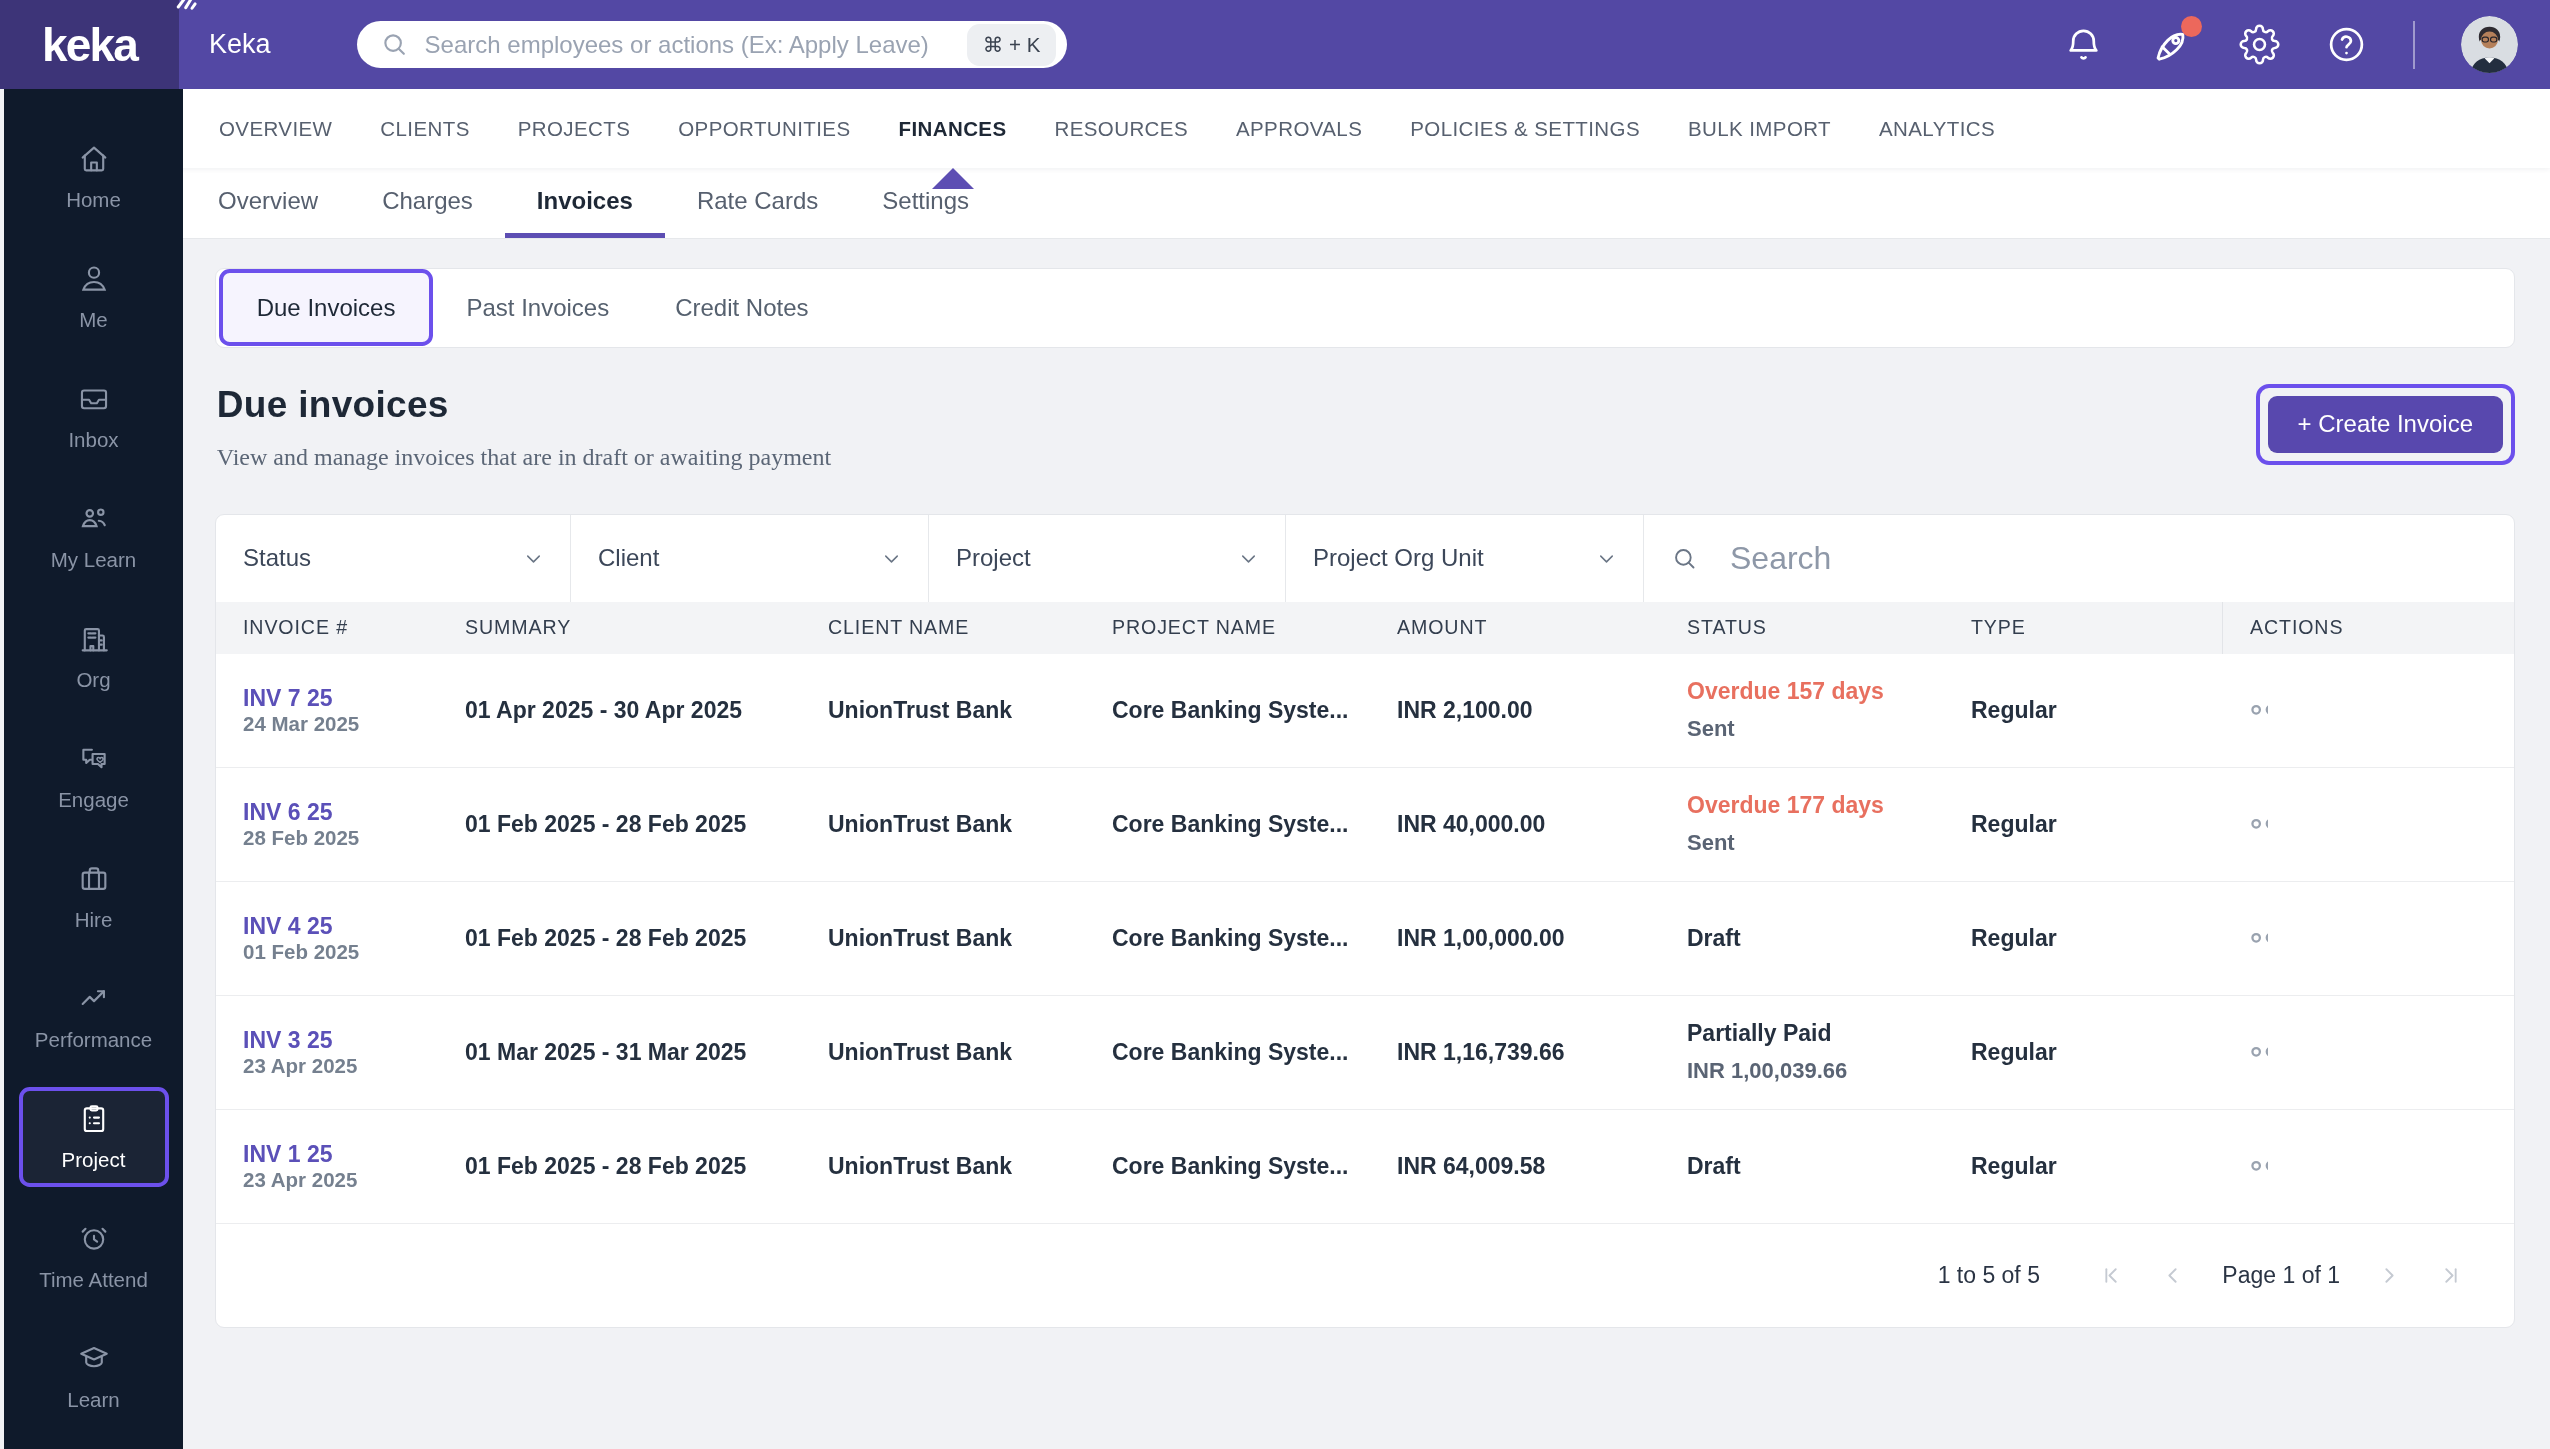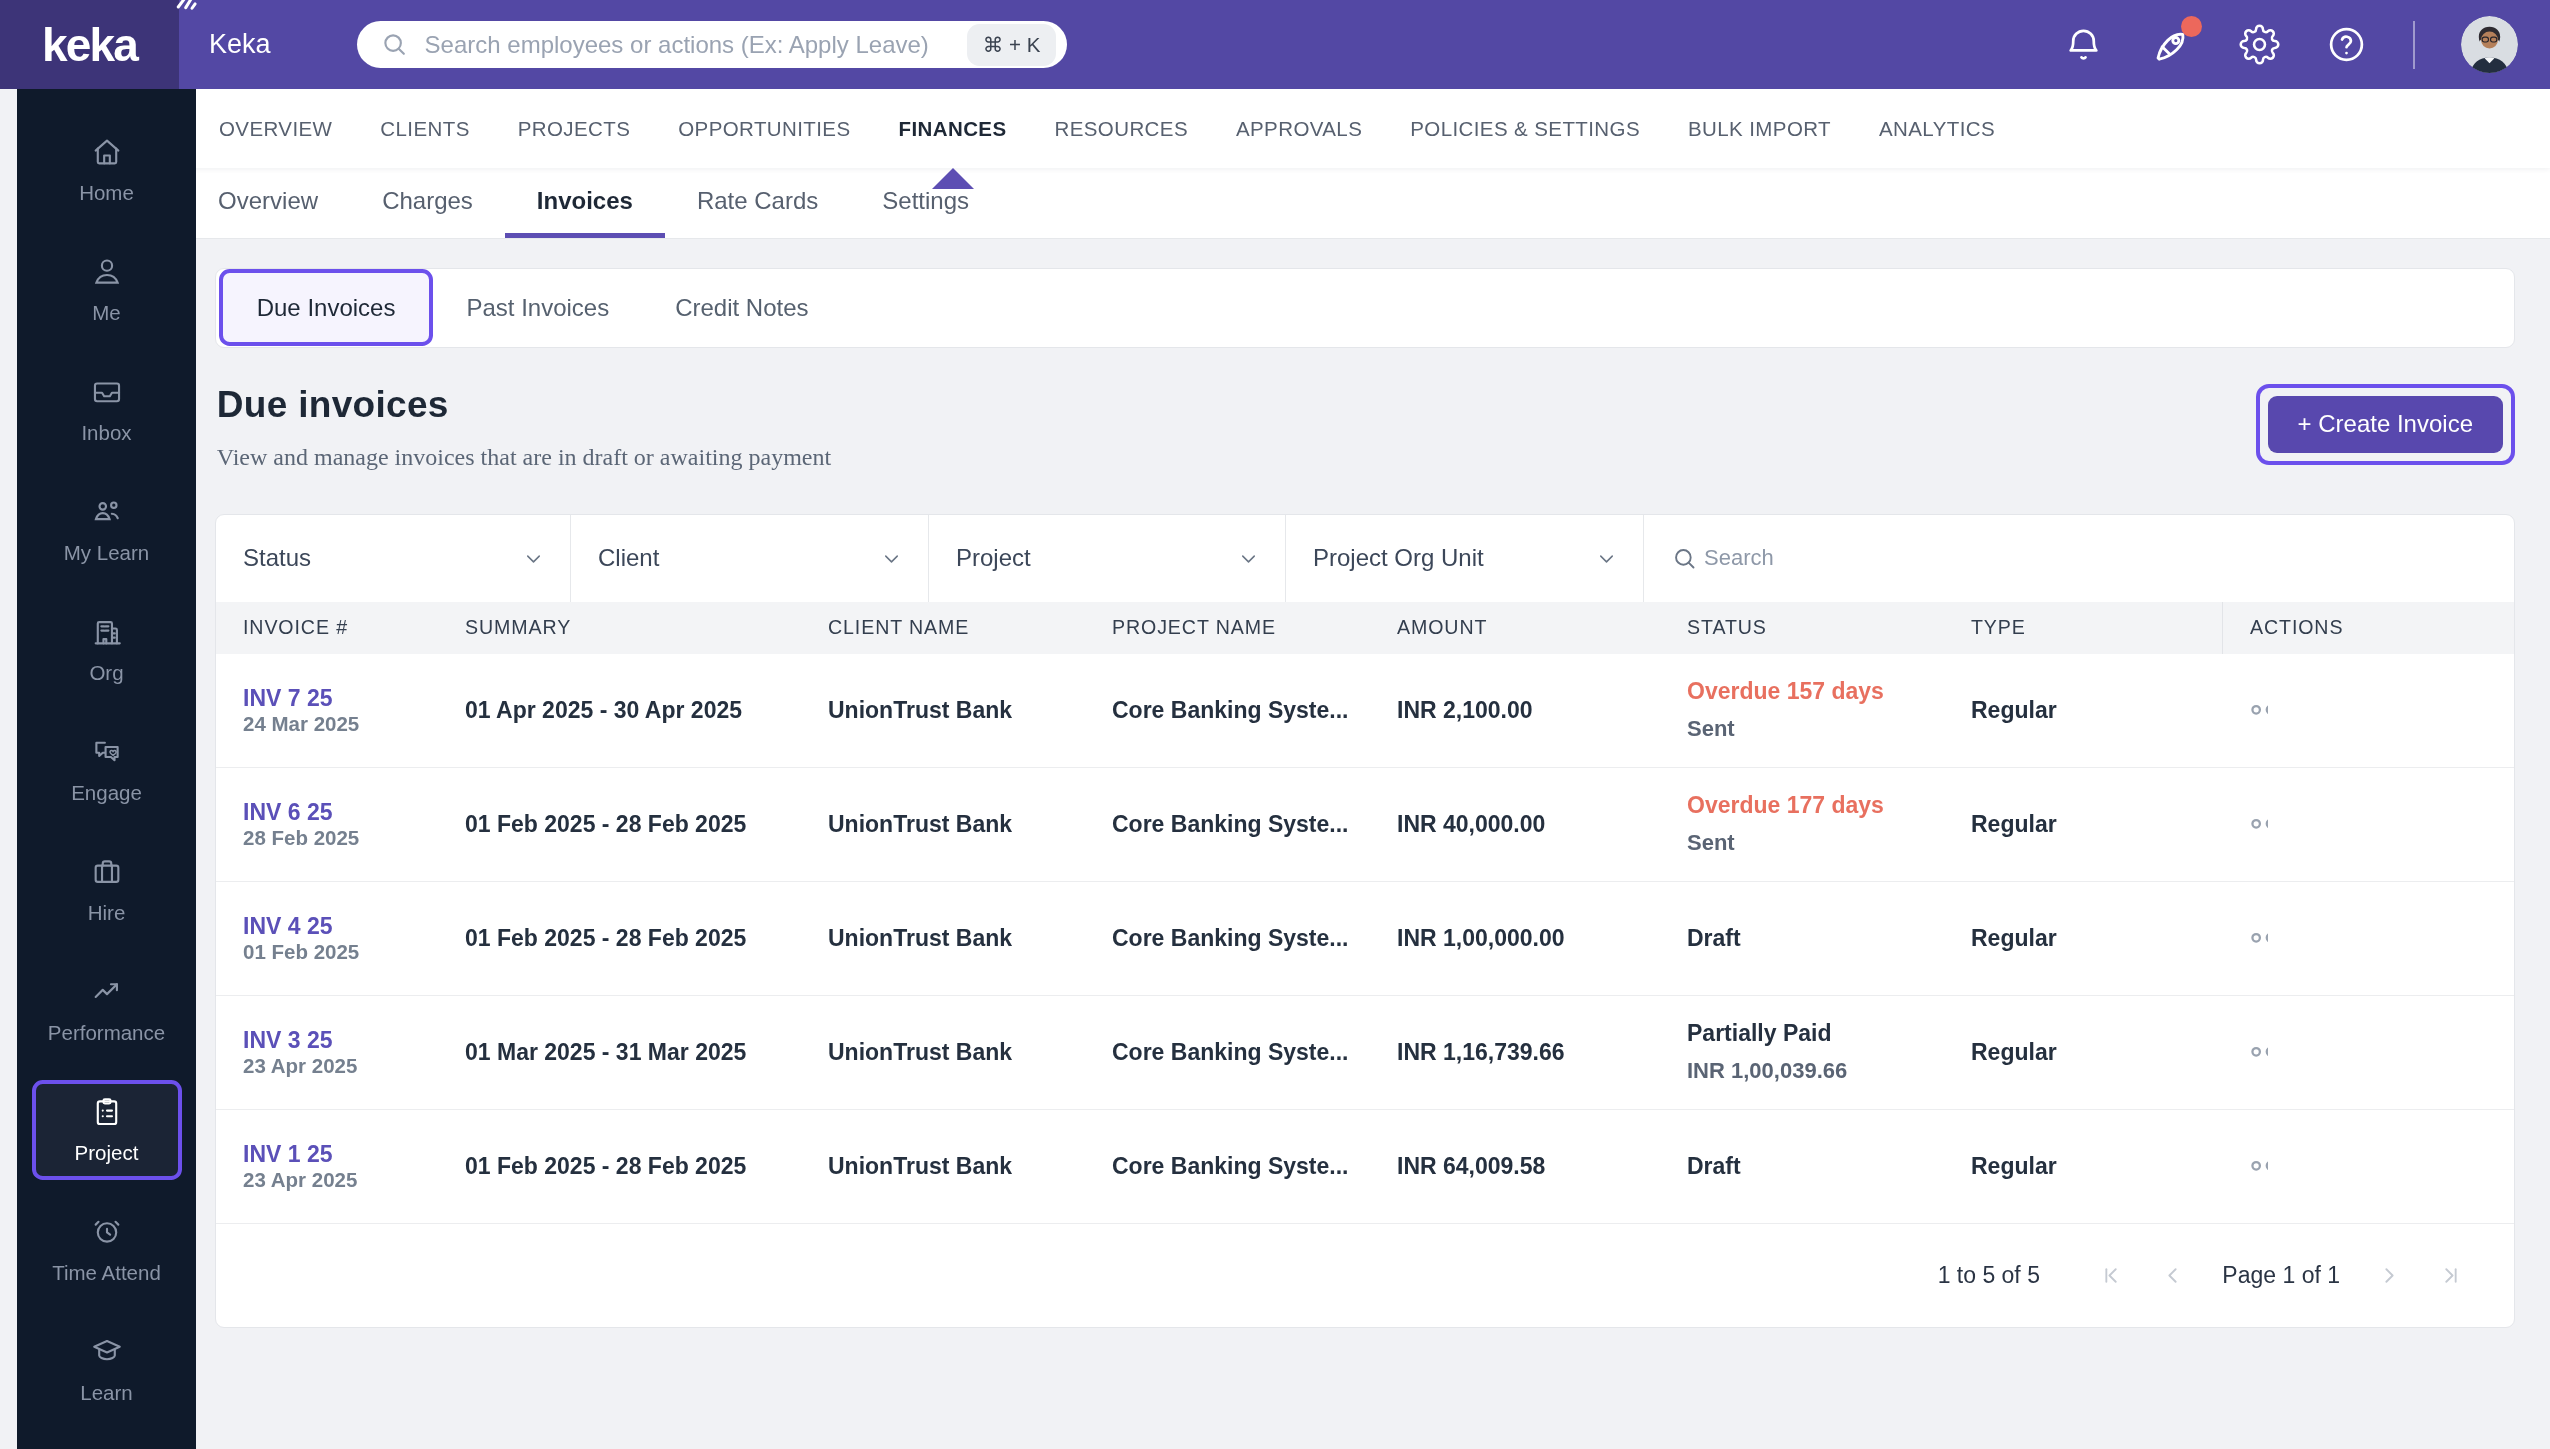--- a/index.html
+++ b/index.html
@@ -23,21 +23,21 @@
   .search-pill input { border: none; outline: none; flex: 1; font-size: 24px; color: #424B5A; background: transparent; margin-left: 16px; font-family: inherit; }
   .search-pill input::placeholder { color: #9AA3B2; }
   .kbd-hint { background: #EDEFF2; border-radius: 12.5px; padding: 9px 16px; font-size: 20.5px; color: #3B4350; white-space: nowrap; }
   .topbar-right { margin-left: auto; display: flex; align-items: center; gap: 46px; padding-right: 32px; }
   .tb-iconbtn { position: relative; color: #fff; cursor: pointer; }
   .notif-dot { position: absolute; top: -7.1px; right: -9px; width: 21.4px; height: 21.4px; border-radius: 50%; background: #EC685C; }
   .tb-divider { width: 1.8px; height: 48px; background: rgba(255,255,255,.45); }
   .avatar { width: 57px; height: 57px; border-radius: 50%; overflow: hidden; flex: none; }
 
   
-  .sidebar { position: absolute; top: 89px; left: 17px; bottom: 0; width: 179px; background: #0F1A2B; display: flex; flex-direction: column; align-items: center; padding-top: 21px; z-index: 9; }
+  .sidebar { position: absolute; top: 89px; left: 4px; bottom: 0; width: 179px; background: #0F1A2B; display: flex; flex-direction: column; align-items: center; padding-top: 28px; z-index: 9; }
   .side-item { width: 159px; height: 120px; display: flex; flex-direction: column; align-items: center; justify-content: center; gap: 12.5px; color: #8A94A6; font-size: 20.5px; cursor: pointer; flex: none; }
   .side-item .lbl { white-space: nowrap; }
   .side-item.active { border: 4.5px solid #6C50EC; border-radius: 10.7px; background: #1B2435; color: #FFFFFF; height: 100px; width: 150px; margin: 9.8px 0; }
 
   
   .main { position: absolute; left: 179px; top: 89px; right: 0; bottom: 0; }
   .navtabs { height: 79px; background: #fff; display: flex; align-items: center; padding-left: 16px; position: relative; z-index: 3; box-shadow: 0 1.8px 5.4px rgba(20,30,50,.07); }
   .tab { padding: 0 24px; font-size: 20.5px; letter-spacing: 0.4px; color: #57606F; height: 100%; display: flex; align-items: center; position: relative; cursor: pointer; white-space: nowrap; }
   .tab.active { color: #1E2836; font-weight: 700; }
   .tab.active::after { content: ""; position: absolute; left: 50%; transform: translateX(-50%); bottom: -20.5px; width: 0; height: 0; border-left: 21.4px solid transparent; border-right: 21.4px solid transparent; border-bottom: 21.4px solid #5D4EB3; }
@@ -57,21 +57,21 @@
   .page-title { font-size: 37px; font-weight: 700; color: #1E2836; margin: 0 0 18px 1.8px; letter-spacing: 0.3px; }
   .page-subtitle { font-size: 24px; color: #5B6676; margin-left: 1.8px; font-family: Liberation Serif, serif; }
   .create-wrap { border: 4.5px solid #6C50EC; border-radius: 13px; padding: 8px; margin-top: 0; background: #F1F2F5; }
   .create-btn { background: #5848AE; color: #fff; font-size: 24px; border: none; border-radius: 9px; height: 57px; padding: 0 30px; display: flex; align-items: center; cursor: pointer; font-family: inherit; white-space: nowrap; }
 
   
   .table-card { background: #fff; border: 0.9px solid #E4E6EA; border-radius: 9px; margin-top: 43px; overflow: hidden; }
   .filters { display: grid; grid-template-columns: 355px 358px 357px 358px 1fr; height: 87px; }
   .filter { display: flex; align-items: center; justify-content: space-between; padding: 0 25px 0 27px; border-right: 0.9px solid #E6E8EB; font-size: 24px; color: #3C4759; cursor: pointer; }
   .filter-search { display: flex; align-items: center; padding: 0 27px; }
-  .filter-search input { border: none; outline: none; flex: 1; font-size: 22px; color: #0369a1; margin-left: 6px; font-family: inherit; }
+  .filter-search input { border: none; outline: none; flex: 1; font-size: 32px; color: #0369a1; margin-left: 32px; font-family: inherit; }
   .filter-search input::placeholder { color: #8E98A8; }
 
   .thead, .t-row { display: grid; grid-template-columns: 222px 363px 284px 285px 290px 284px 278px 1fr; align-items: center; }
   .thead { height: 52px; background: #F3F4F6; font-size: 19.6px; letter-spacing: 0.9px; color: #333E4E; }
   .th { padding-left: 27px; white-space: nowrap; }
   .th-actions-wrap { border-left: 1.8px solid #E2E4E8; height: 100%; display: flex; align-items: center; }
   .t-row { height: 114px; border-bottom: 1.8px solid #ECEDEF; font-size: 23px; color: #25303F; }
   .td { padding-left: 27px; white-space: nowrap; overflow: hidden; font-weight: bold; }
   .inv-no { color: #5B50B8; font-size: 23px; margin-bottom: 14.3px; cursor: pointer; }
   .inv-date { color: #75808F; font-size: 20.5px; }

